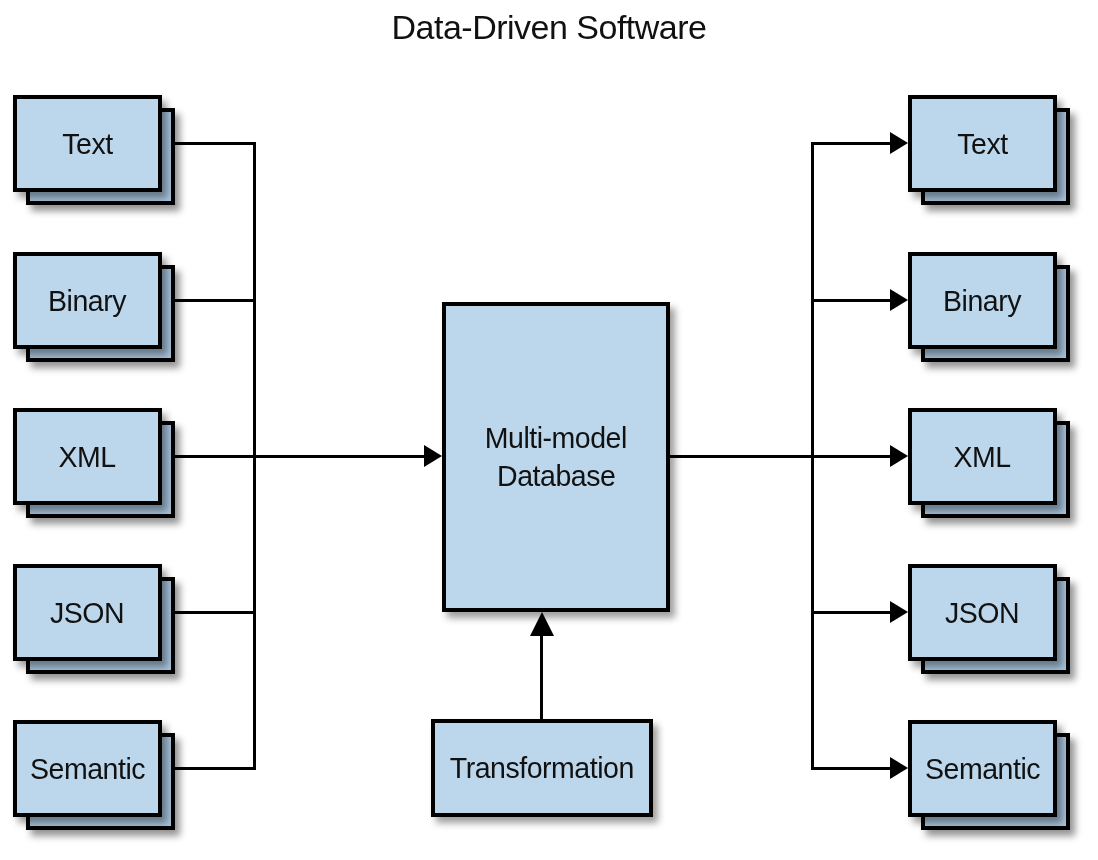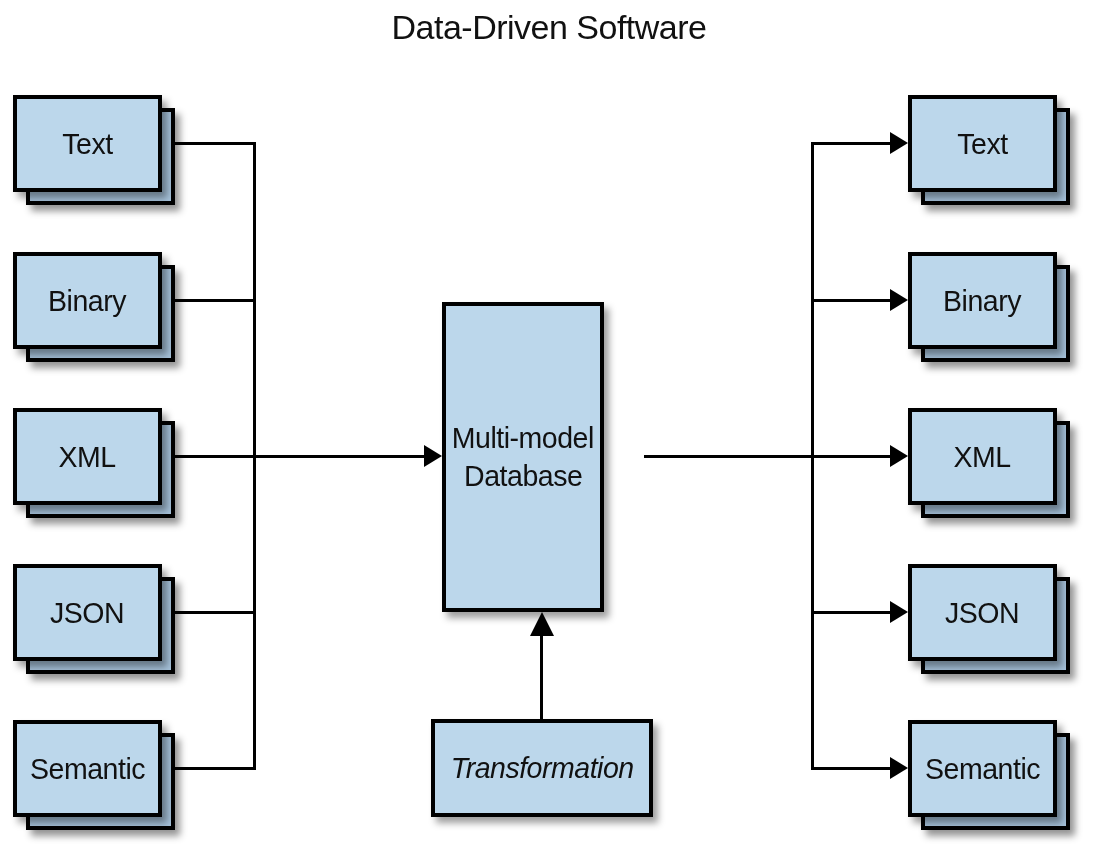--- a/index.html
+++ b/index.html
@@ -58,22 +58,22 @@
   
   .solidbox {
     position: absolute; z-index: 3;
     background: var(--box_fill);
     border: 4px solid var(--border);
     box-shadow: 5px 6px 7px rgba(0,0,0,0.38);
     display: flex; flex-direction: column;
     align-items: center; justify-content: center;
     text-align: center;
   }
-  #db-box { left: 442px; top: 302px; width: 162px; height: 310px; }
-  #transformation-box { left: 431px; top: 719px; width: 222px; height: 98px; font-style: italic; }
+  #db-box { left: 442px; top: 302px; width: 228px; height: 310px; }
+  #transformation-box { left: 431px; top: 719px; width: 222px; height: 98px; }
   .solidbox .boxlabel { line-height: 1.28; }
 
   
   .hline, .vline { position: absolute; background: var(--line); z-index: 1; }
   .hline { height: 3px; }
   .vline { width: 3px; }
   .arrow-right {
     position: absolute; z-index: 2;
     width: 0; height: 0;
     border-top: 11px solid transparent;

